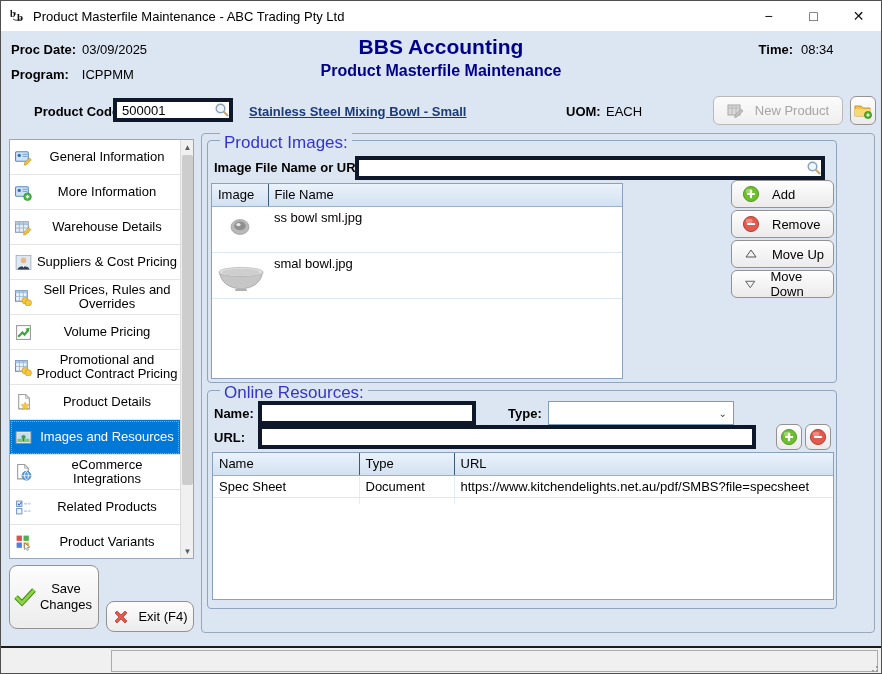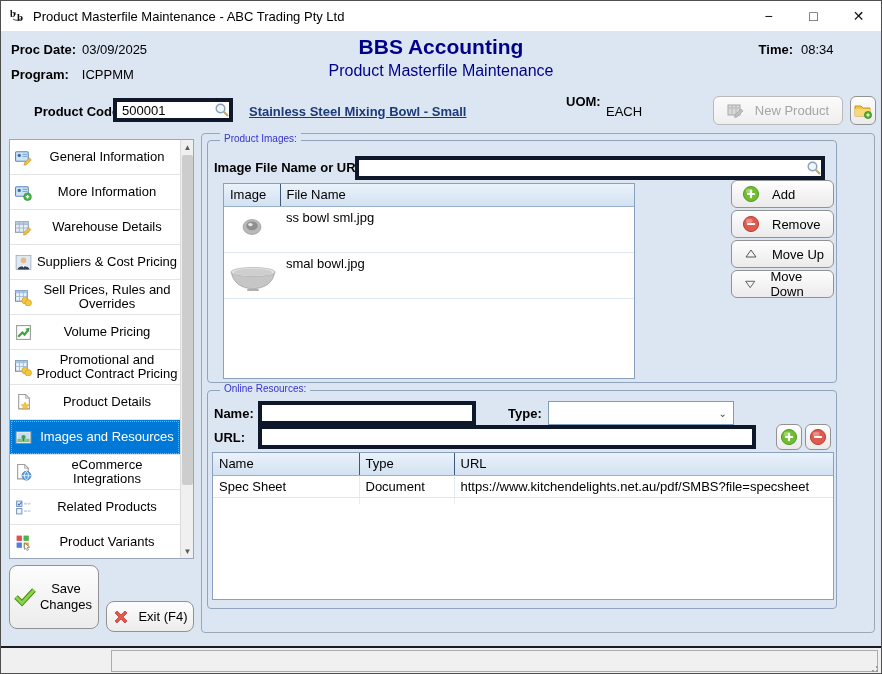--- a/index.html
+++ b/index.html
@@ -20,21 +20,21 @@
   .titlebar .spacer { flex:1; }
   .winbtn { width:45px; height:30px; display:flex; align-items:center; justify-content:center;
     font-size:14px; color:#111; }
 
   
   .lblb { font-weight:bold; }
   .hdr-left { position:absolute; left:10px; top:36px; line-height:25px; }
   .hdr-left .row span.val { margin-left:6px; }
   .hdr-center { position:absolute; left:0; right:0; top:33px; text-align:center; color:#00008b; }
   .hdr-center .t1 { font-size:21px; font-weight:bold; line-height:26px; }
-  .hdr-center .t2 { font-size:16px; font-weight:normal; line-height:22px; }
+  .hdr-center .t2 { font-size:16px; font-weight:bold; line-height:22px; }
   .hdr-right { position:absolute; right:8px; top:36px; }
   .hdr-right .row { display:flex; justify-content:flex-end; line-height:25px; }
   .hdr-right .row .lab { font-weight:bold; text-align:right; }
   .hdr-right .row .val { width:72px; text-align:left; margin-left:8px; }
 
   
   .input { background:#fff; border:4px solid #0f172a; height:24px; padding:2px 5px;
     font-family:"Liberation Sans", sans-serif; font-size:13px; }
   .code-wrap { position:absolute; left:112px; top:97px; width:120px; height:24px; }
   .code-wrap input { width:100%; height:100%; padding-right:22px; }
@@ -60,32 +60,32 @@
   .sb-arrow { position:absolute; left:0; width:13px; height:14px; color:#5a5a5a; font-size:8px;
     display:flex; align-items:center; justify-content:center; }
   .sb-thumb { position:absolute; left:1px; top:15px; width:11px; height:330px;
     background:#cdcdcd; border-radius:2px; }
 
   
   .mainpanel { position:absolute; left:200px; top:132px; width:674px; height:500px;
     background:#dce6f3; border:1px solid #9aa7b8; border-radius:4px; }
   .groupbox { position:absolute; border:1px solid #90a4bc; border-radius:4px; }
   .grouplabel { position:absolute; top:-8px; left:12px; background:#dce6f3; padding:0 4px;
-    color:#3434cc; font-size:10px; }
+    color:#3434cc; font-size:17px; }
 
   .gb-images { left:5px; top:6px; width:630px; height:243px; }
   .gb-res    { left:5px; top:256px; width:630px; height:219px; }
 
   .file-url-label { position:absolute; left:6px; top:19px; font-weight:bold; }
   .file-url-wrap { position:absolute; left:147px; top:15px; width:470px; height:24px; }
   .file-url-wrap input { width:100%; height:100%; padding-right:24px; }
 
   table.grid { border-collapse:collapse; background:#fff; width:100%; table-layout:fixed; }
   .gridwrap { position:absolute; background:#fff; border:1px solid #8aa0bc; overflow:hidden; }
-  .gridwrap-img { left:15px; top:42px; width:412px; height:196px; }
+  .gridwrap-img { left:3px; top:42px; width:412px; height:196px; }
   .gridwrap-res { left:4px; top:61px; width:622px; height:148px; }
   table.grid th { background:linear-gradient(#eaf2fb,#d2e1f1); font-weight:normal; text-align:left;
     padding:3px 6px; border-right:1px solid #3d5a7a; border-bottom:1px solid #9ab0cc; height:22px; }
   table.grid th:last-child { border-right:none; }
   table.grid td { padding:3px 6px; vertical-align:top; border-bottom:1px solid #dde8f2;
     overflow:hidden; white-space:nowrap; }
   table.res td { border-right:1px solid #e4ecf4; }
   table.res td:last-child { border-right:none; }
 
   .imgbtns { position:absolute; left:523px; top:39px; width:103px; }
@@ -154,21 +154,21 @@
 
   <span class="abs lblb" style="left:33px; top:103px;">Product Code:</span>
   <div class="code-wrap">
     <input class="input" type="text" value="500001" style="">
     <svg class="mag" viewBox="0 0 16 16">
       <circle cx="6.5" cy="6.5" r="4.3" fill="#eef6fc" stroke="#8aa0b8" stroke-width="1.4"></circle>
       <line x1="9.8" y1="9.8" x2="14" y2="14" stroke="#c8a868" stroke-width="2.2"></line>
     </svg>
   </div>
   <a class="prodlink" href="#">Stainless Steel Mixing Bowl - Small</a>
-  <span class="abs lblb" style="left:565px; top:93px;">UOM:</span>
+  <span class="abs lblb" style="left:565px; top:103px;">UOM:</span>
   <span class="abs" style="left:605px; top:103px;">EACH</span>
 
   <div class="btn disabled abs" style="left:712px; top:95px; width:130px; height:29px; gap:10px;">
     <svg width="18" height="16" viewBox="0 0 18 16">
       <rect x="1" y="2" width="12" height="10" fill="#d9d9d9" stroke="#a8a8a8"></rect>
       <path d="M1,5 H13 M5,2 V12 M9,2 V12" stroke="#b8b8b8" fill="none"></path>
       <path d="M8,12 L14,6 L16,8 L10,14 L7.6,14.5 Z" fill="#c0c0c0" stroke="#9a9a9a" stroke-width="0.6"></path>
     </svg>
     <span>New Product</span>
   </div>

